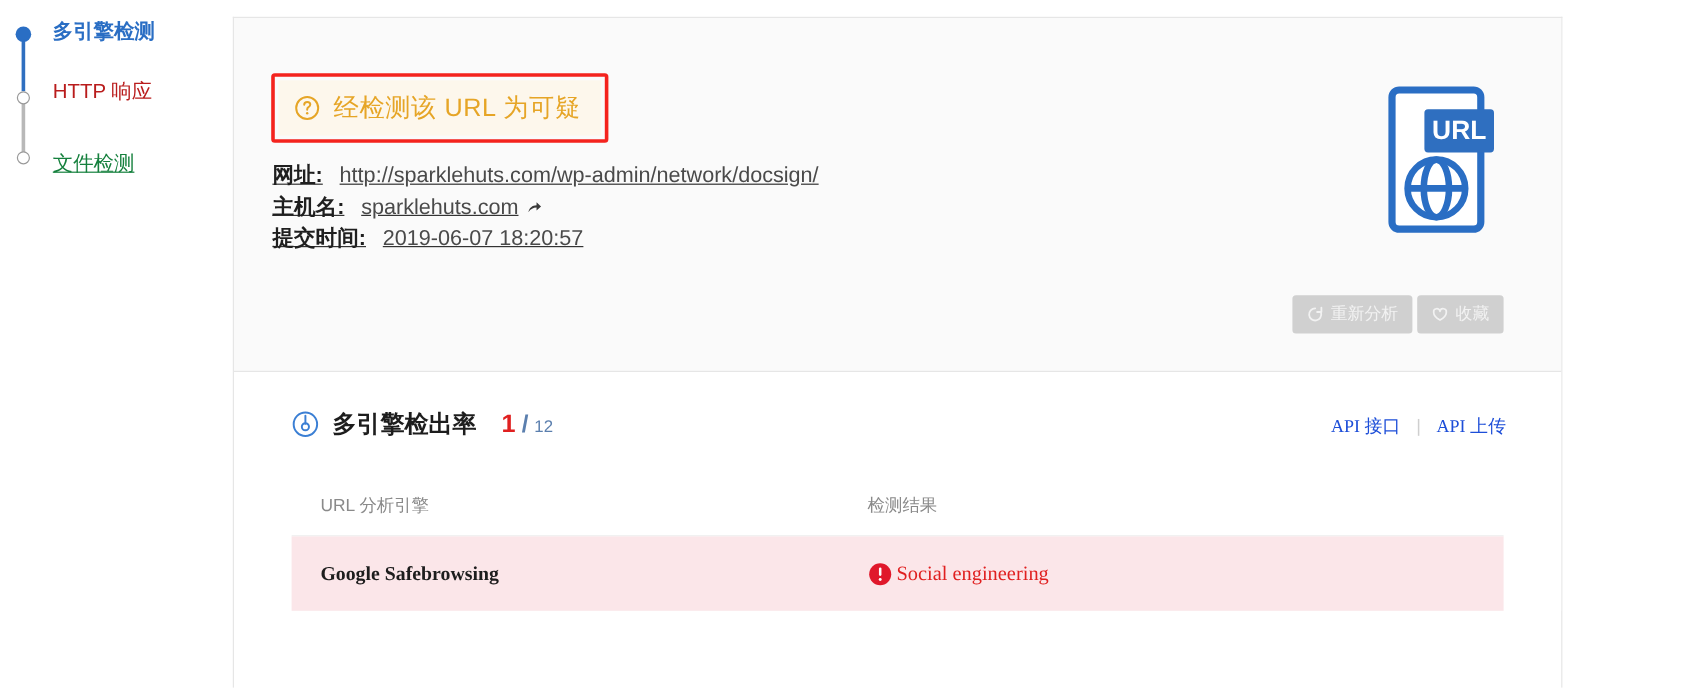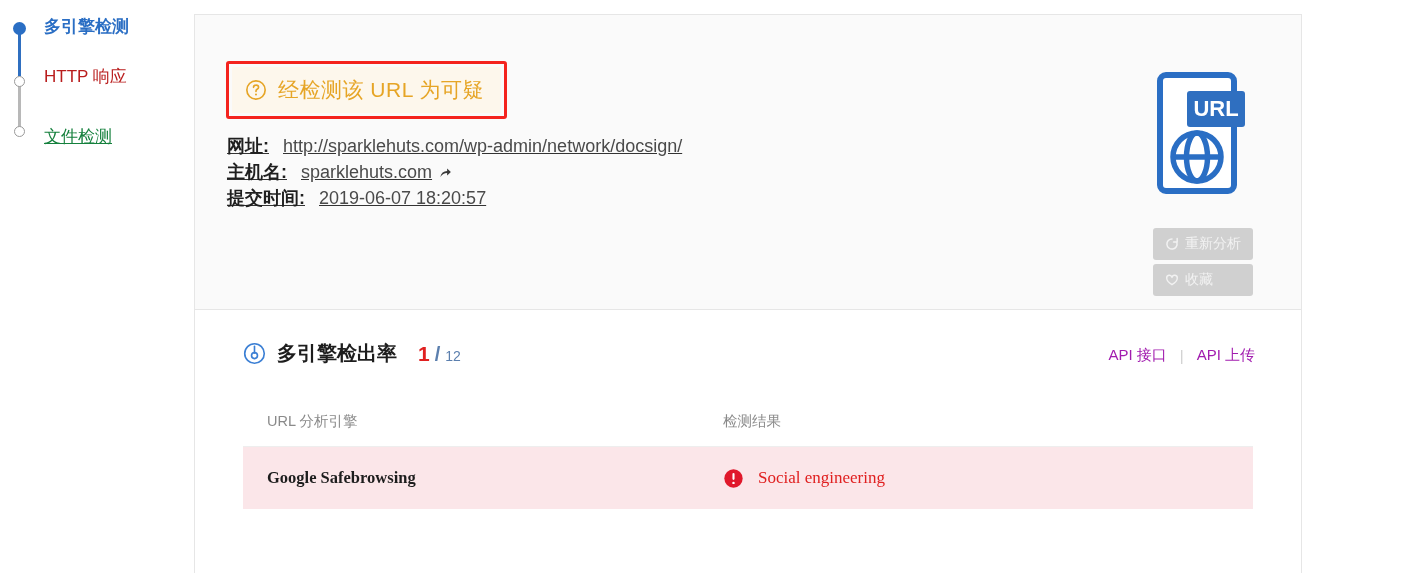--- a/index.html
+++ b/index.html
@@ -194,24 +194,23 @@
     right: 50px;
     top: 54px;
     width: 100px;
     height: 128px;
   }
 
   
   .actions {
     position: absolute;
     right: 48px;
-    top: 213px;
+    top: 231px;
     display: flex;
     gap: 4px;
-    flex-direction: column;
   }
   .abtn {
     display: flex;
     align-items: center;
     gap: 6px;
     background: #d0d0d0;
     color: #f2f2f2;
     border-radius: 3px;
     padding: 7px 12px;
     font-size: 14px;
@@ -275,23 +274,24 @@
   .api-links {
     position: absolute;
     right: 46px;
     top: 36px;
     display: flex;
     align-items: center;
     gap: 13px;
     font-size: 15px;
   }
   .api-links a {
-    color: #a21caf;
+    color: #1d4ed8;
     text-decoration: none;
     white-space: nowrap;
+    font-family: Liberation Serif, serif;
   }
   .api-sep {
     color: #cfcfcf;
   }
 
   
   .tbl {
     position: relative;
     margin: 0 48px 0 48px;
   }
@@ -318,21 +318,21 @@
     box-sizing: border-box;
     font-size: 16.5px;
     font-weight: bold;
     color: #1d1d1d;
     white-space: nowrap;
   }
   .cell-result {
     flex: 1;
     display: flex;
     align-items: center;
-    gap: 14px;
+    gap: 3px;
     font-size: 17px;
     color: #e02020;
     white-space: nowrap;
   }
   .alert-dot {
     width: 21px;
     height: 21px;
     flex: 0 0 21px;
     display: block;
   }

